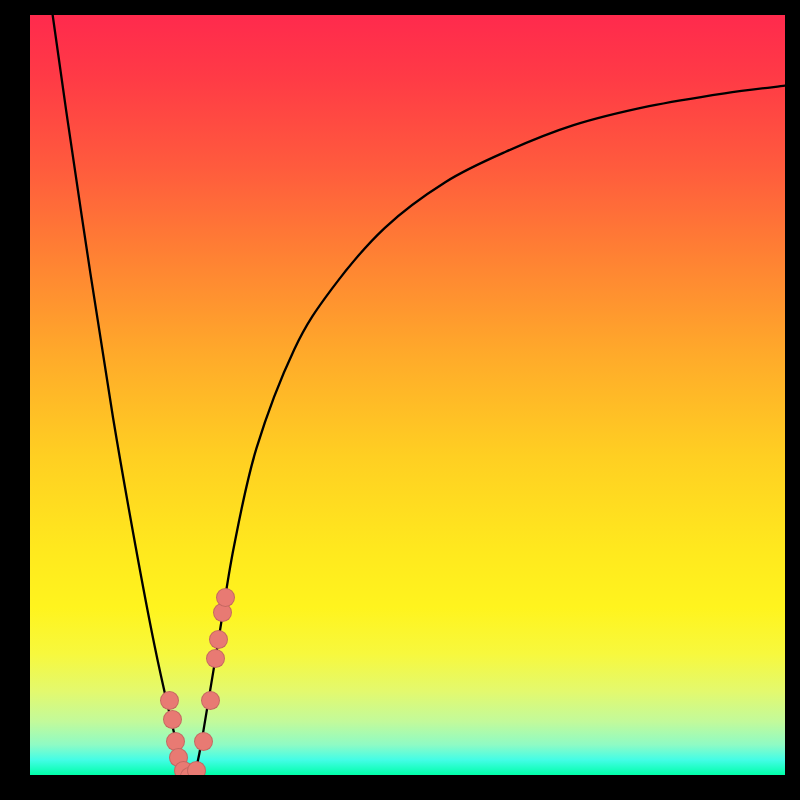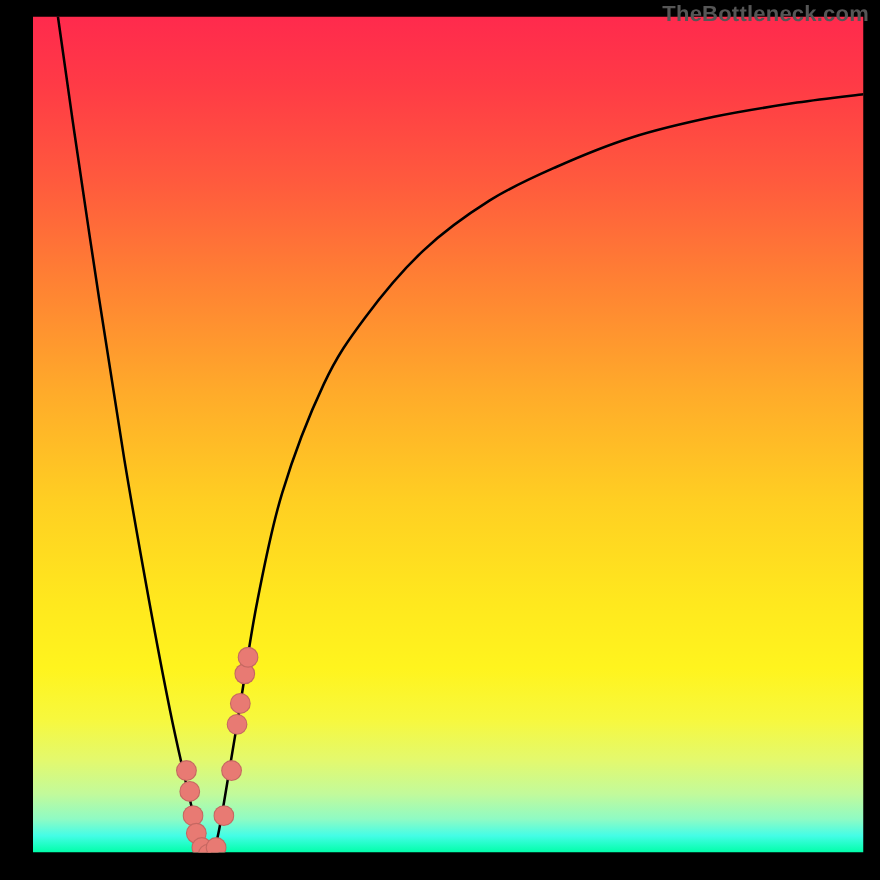--- a/index.html
+++ b/index.html
@@ -91,14 +91,13 @@
         <div class="dot" style="left: 165.345px; top: 754.68px;"></div>
         <div class="dot" style="left: 172.895px; top: 725.8px;"></div>
         <div class="dot" style="left: 179.69px; top: 684px;"></div>
         <div class="dot" style="left: 184.975px; top: 642.2px;"></div>
         <div class="dot" style="left: 187.24px; top: 623.2px;"></div>
         <div class="dot" style="left: 191.015px; top: 596.6px;"></div>
         <div class="dot" style="left: 194.035px; top: 581.4px;"></div>
       </div>
   </div>
 
-  <div class="watermark">TheBottleneck.com</div>
 </div>
 
 </body></html>

